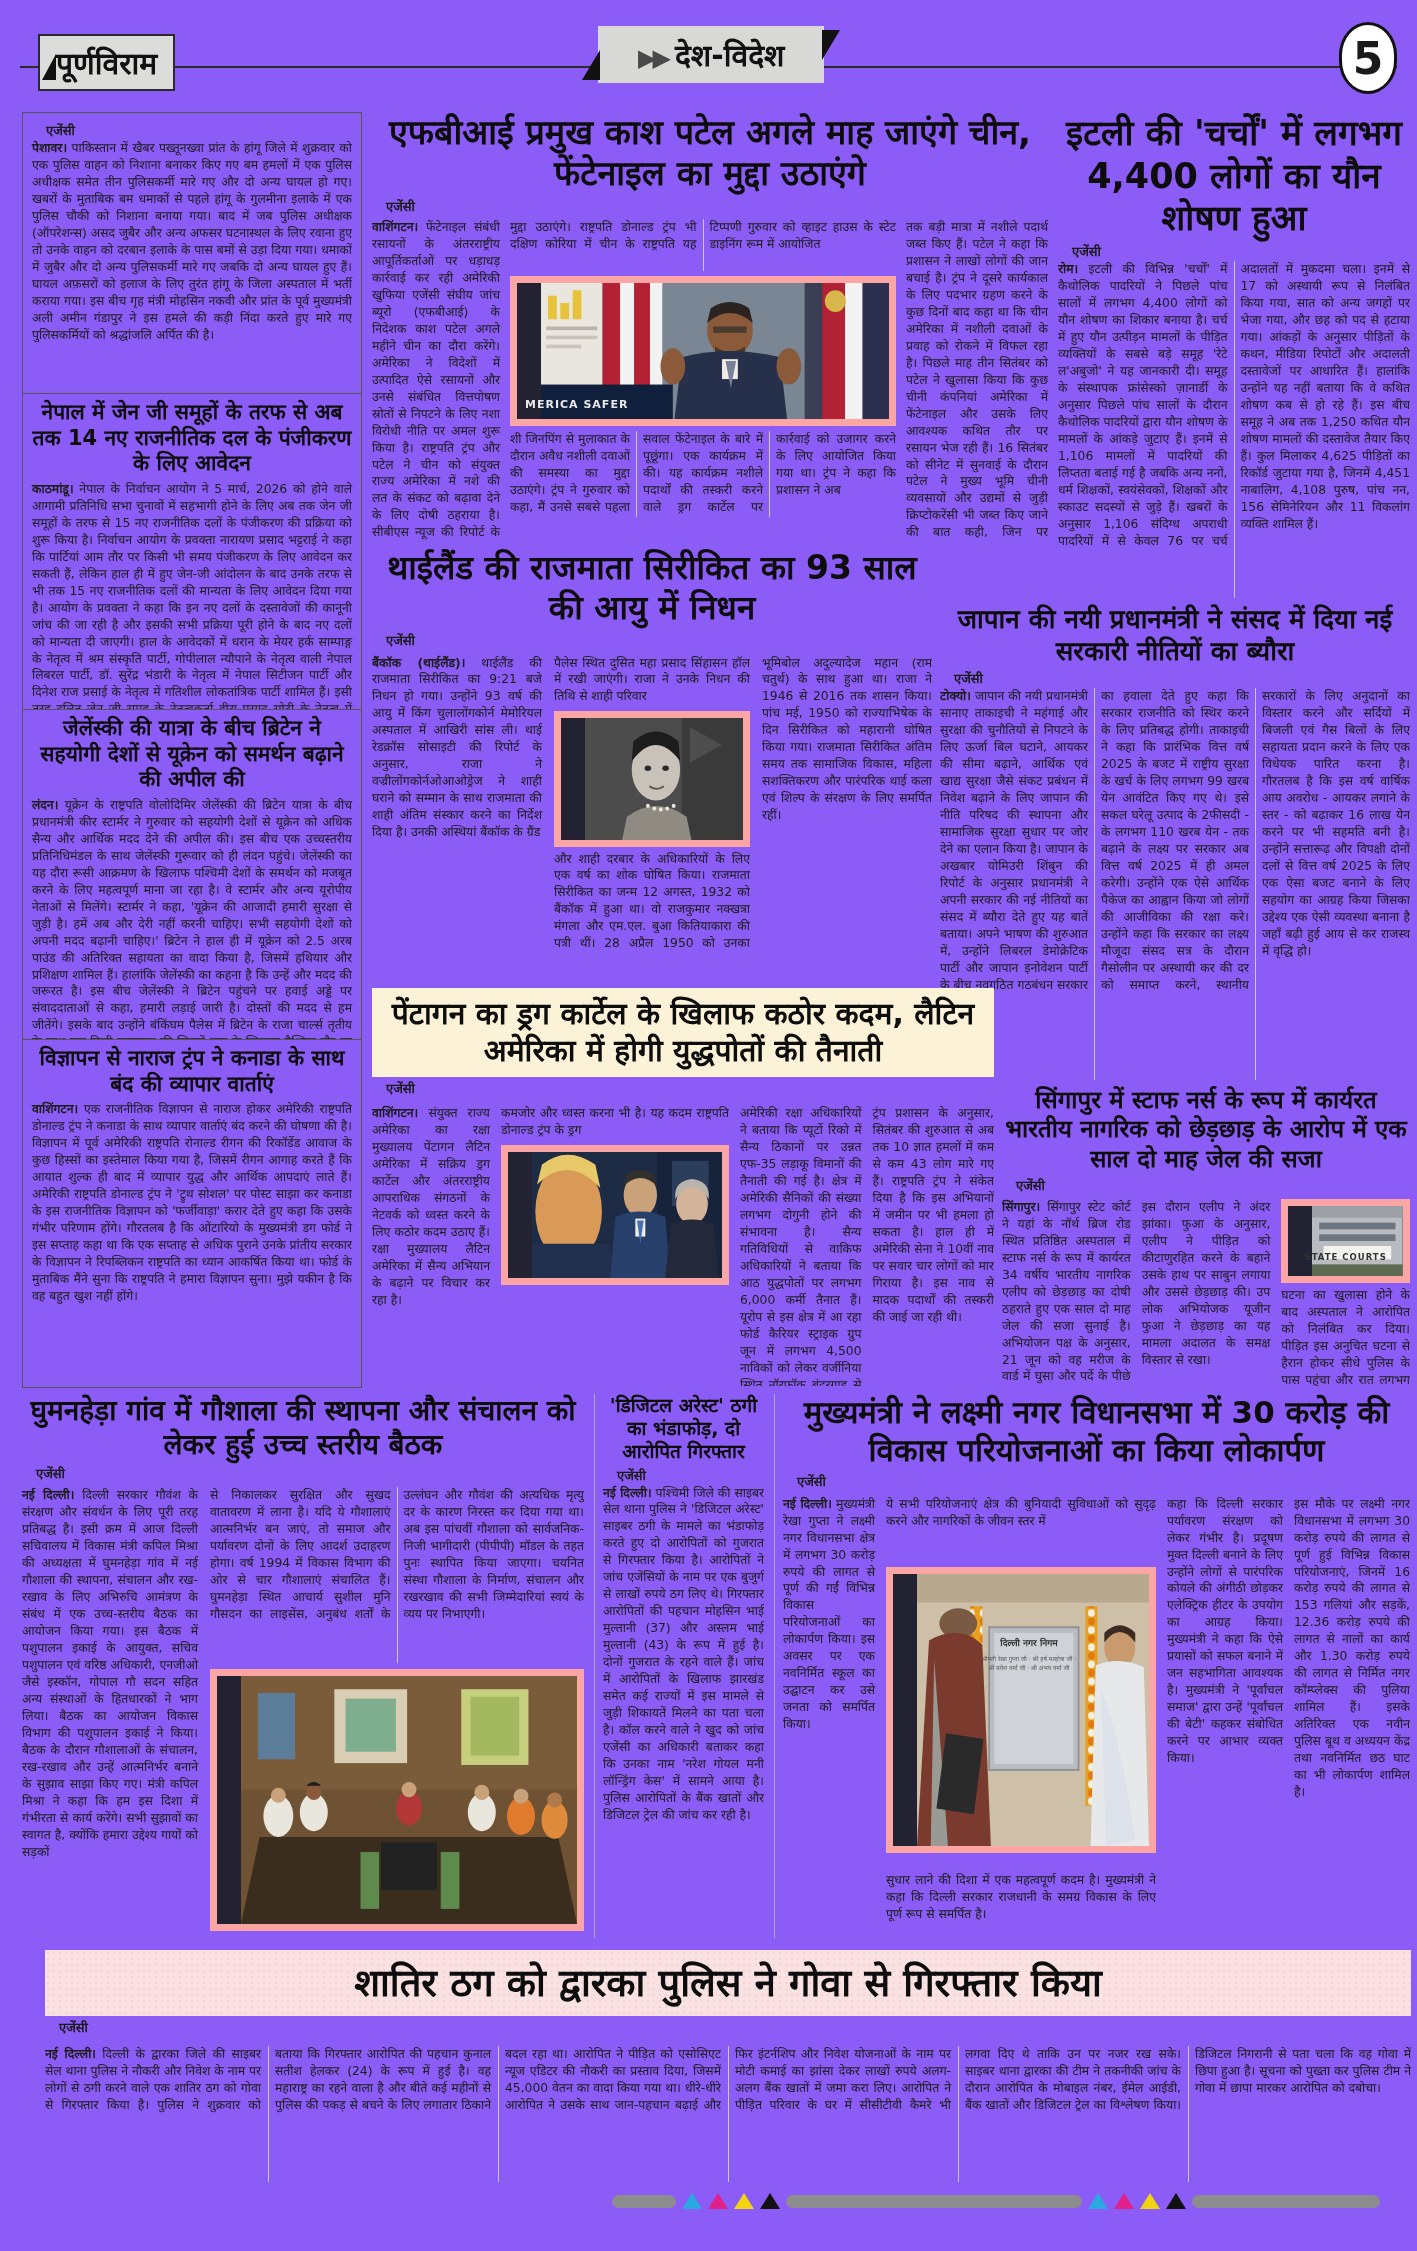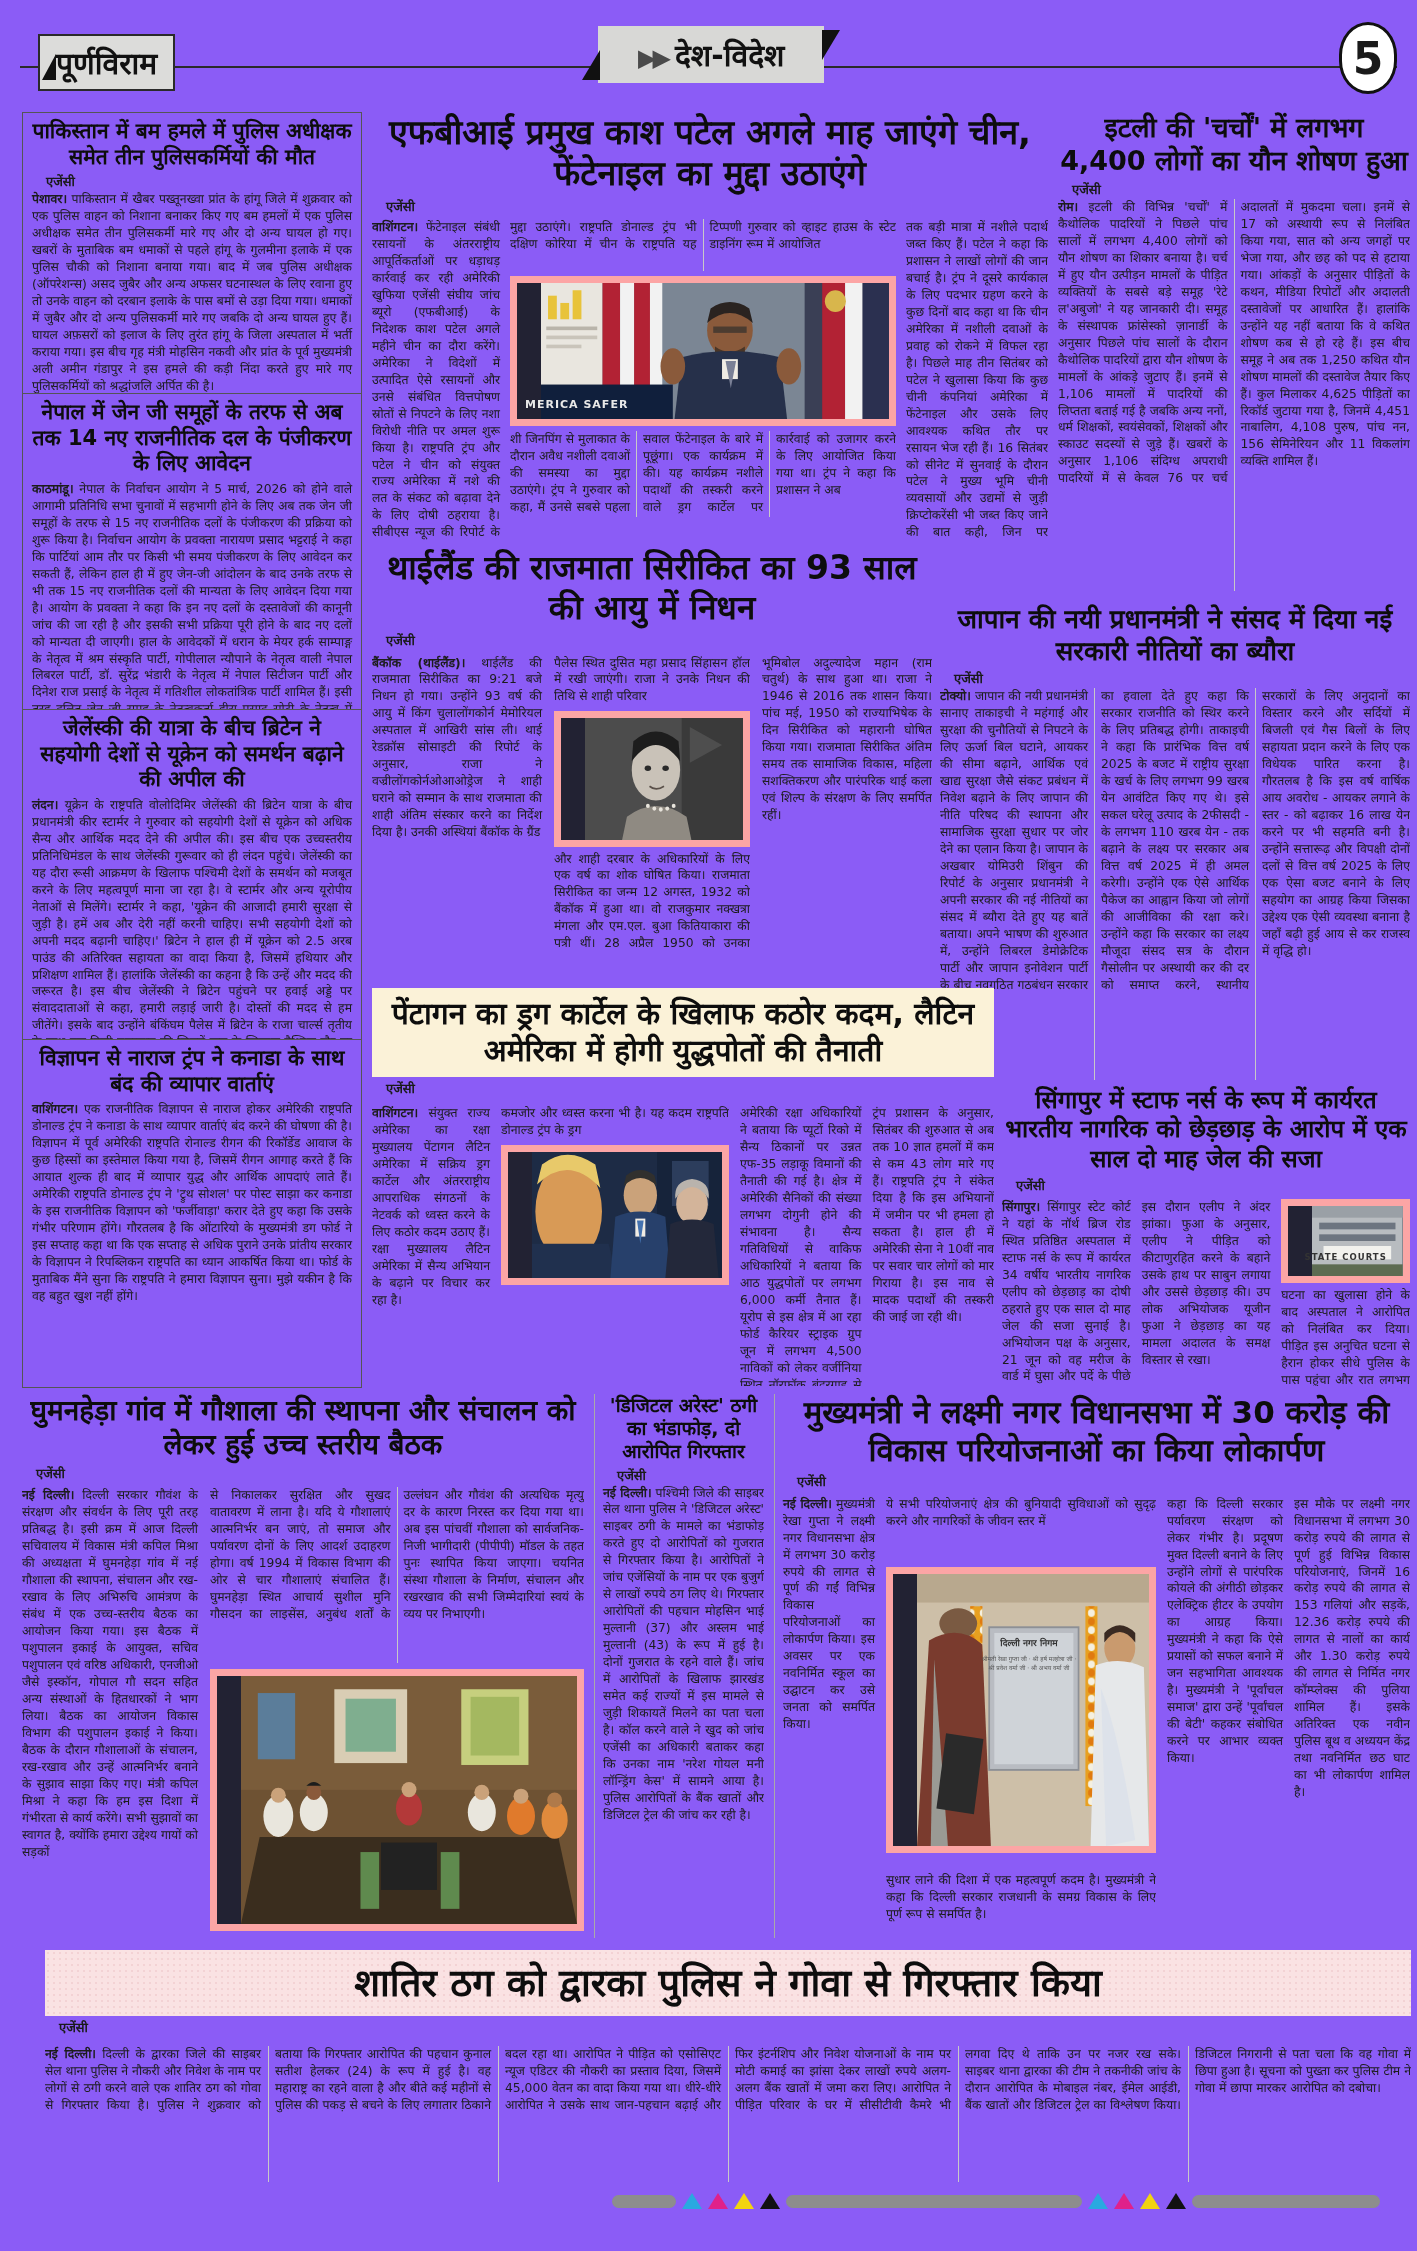--- a/index.html
+++ b/index.html
@@ -43,21 +43,21 @@
   .fbi{left:372px;top:112px;width:676px;height:430px;}
   .fbi .hl{font-size:34px;}
   .fbi-grid{display:grid;grid-template-columns:128px 1fr 142px;gap:10px;margin-top:4px;height:300px;}
   .photo{background:#223;position:relative;overflow:hidden;border:7px solid #fca5a5;padding-left:24px;}
   
   .thai{left:372px;top:548px;width:560px;height:438px;}
   .thai .hl{font-size:33px;}
   .thai-grid{display:grid;grid-template-columns:1fr 196px 1fr;gap:12px;margin-top:6px;height:300px;}
   
   .italy{left:1058px;top:112px;width:352px;height:486px;}
-  .italy .hl{font-size:27px;}
+  .italy .hl{font-size:35px;}
   
   .japan{left:940px;top:604px;width:470px;height:476px;}
   .japan .hl{font-size:26px;}
   
   .pent{left:372px;top:988px;width:622px;height:398px;}
   .pent-hl-box{background:#fbf2d8;padding:8px 6px;}
   .pent .hl{font-size:30px;}
   .pent-grid{display:grid;grid-template-columns:118px 228px 1fr 1fr;gap:11px;margin-top:8px;height:276px;}
   
   .sing{left:1002px;top:1086px;width:408px;height:300px;}
@@ -99,21 +99,20 @@
     <div class="section-badge">
       <span class="badge-tri-l"></span>
       <span class="chev">▶▶</span><span>देश-विदेश</span>
       <span class="badge-tri-r"></span>
     </div>
     <div class="page-num">5</div>
   </div>
 
   <div class="left-col">
     <div class="lc-art" style="height:280px">
-      <div class="hl lc-hl">पाकिस्तान में बम हमले में पुलिस अधीक्षक समेत तीन पुलिसकर्मियों की मौत</div>
       <div class="byline">एजेंसी</div>
       <div class="body-txt"><span class="dl">पेशावर।</span> <span>पाकिस्तान में खैबर पख्तूनख्वा प्रांत के हांगू जिले में शुक्रवार को एक पुलिस वाहन को निशाना बनाकर किए गए बम हमलों में एक पुलिस अधीक्षक समेत तीन पुलिसकर्मी मारे गए और दो अन्य घायल हो गए। खबरों के मुताबिक बम धमाकों से पहले हांगू के गुलमीना इलाके में एक पुलिस चौकी को निशाना बनाया गया। बाद में जब पुलिस अधीक्षक (ऑपरेशन्स) असद जुबैर और अन्य अफसर घटनास्थल के लिए रवाना हुए तो उनके वाहन को दरबान इलाके के पास बमों से उड़ा दिया गया। धमाकों में जुबैर और दो अन्य पुलिसकर्मी मारे गए जबकि दो अन्य घायल हुए हैं। घायल अफ़सरों को इलाज के लिए तुरंत हांगू के जिला अस्पताल में भर्ती कराया गया। इस बीच गृह मंत्री मोहसिन नकवी और प्रांत के पूर्व मुख्यमंत्री अली अमीन गंडापुर ने इस हमले की कड़ी निंदा करते हुए मारे गए पुलिसकर्मियों को श्रद्धांजलि अर्पित की है।</span></div>
     </div>
     <div class="lc-art" style="height:316px">
       <div class="hl lc-hl">नेपाल में जेन जी समूहों के तरफ से अब तक 14 नए राजनीतिक दल के पंजीकरण के लिए आवेदन</div>
       <div class="body-txt" style="margin-top:4px"><span class="dl">काठमांडू।</span> <span>नेपाल के निर्वाचन आयोग ने 5 मार्च, 2026 को होने वाले आगामी प्रतिनिधि सभा चुनावों में सहभागी होने के लिए अब तक जेन जी समूहों के तरफ से 15 नए राजनीतिक दलों के पंजीकरण की प्रक्रिया को शुरू किया है। निर्वाचन आयोग के प्रवक्ता नारायण प्रसाद भट्टराई ने कहा कि पार्टियां आम तौर पर किसी भी समय पंजीकरण के लिए आवेदन कर सकती हैं, लेकिन हाल ही में हुए जेन-जी आंदोलन के बाद उनके तरफ से भी तक 15 नए राजनीतिक दलों की मान्यता के लिए आवेदन दिया गया है। आयोग के प्रवक्ता ने कहा कि इन नए दलों के दस्तावेजों की कानूनी जांच की जा रही है और इसकी सभी प्रक्रिया पूरी होने के बाद नए दलों को मान्यता दी जाएगी। हाल के आवेदकों में धरान के मेयर हर्क साम्पाङ्ग के नेतृत्व में श्रम संस्कृति पार्टी, गोपीलाल न्यौपाने के नेतृत्व वाली नेपाल लिबरल पार्टी, डॉ. सुरेंद्र भंडारी के नेतृत्व में नेपाल सिटीजन पार्टी और दिनेश राज प्रसाई के नेतृत्व में गतिशील लोकतांत्रिक पार्टी शामिल हैं। इसी तरह दलित जेन जी समूह के नेतृत्वकर्ता हीरा प्रसाद सोटी के नेतृत्व में राष्ट्रीय जेन जी पार्टी नेपाल ने भी अनुरोध करते हुए आवेदन किया है। भट्टराई ने कहा कि आयोग पार्टी के नाम और चुनाव चिन्ह पर निर्णय लेने के लिए मौजूदा नियमों और प्रक्रियाओं का पालन करने वालों दलों को मान्यता दी जाएगी।</span></div>
     </div>
     <div class="lc-art" style="height:330px">
       <div class="hl lc-hl">जेलेंस्की की यात्रा के बीच ब्रिटेन ने सहयोगी देशों से यूक्रेन को समर्थन बढ़ाने की अपील की</div>
       <div class="body-txt" style="margin-top:4px"><span class="dl">लंदन।</span> <span>यूक्रेन के राष्ट्रपति वोलोदिमिर जेलेंस्की की ब्रिटेन यात्रा के बीच प्रधानमंत्री कीर स्टार्मर ने गुरुवार को सहयोगी देशों से यूक्रेन को अधिक सैन्य और आर्थिक मदद देने की अपील की। इस बीच एक उच्चस्तरीय प्रतिनिधिमंडल के साथ जेलेंस्की गुरूवार को ही लंदन पहुंचे। जेलेंस्की का यह दौरा रूसी आक्रमण के खिलाफ पश्चिमी देशों के समर्थन को मजबूत करने के लिए महत्वपूर्ण माना जा रहा है। वे स्टार्मर और अन्य यूरोपीय नेताओं से मिलेंगे। स्टार्मर ने कहा, 'यूक्रेन की आजादी हमारी सुरक्षा से जुड़ी है। हमें अब और देरी नहीं करनी चाहिए। सभी सहयोगी देशों को अपनी मदद बढ़ानी चाहिए।' ब्रिटेन ने हाल ही में यूक्रेन को 2.5 अरब पाउंड की अतिरिक्त सहायता का वादा किया है, जिसमें हथियार और प्रशिक्षण शामिल हैं। हालांकि जेलेंस्की का कहना है कि उन्हें और मदद की जरूरत है। इस बीच जेलेंस्की ने ब्रिटेन पहुंचने पर हवाई अड्डे पर संवाददाताओं से कहा, हमारी लड़ाई जारी है। दोस्तों की मदद से हम जीतेंगे। इसके बाद उन्होंने बंकिंघम पैलेस में ब्रिटेन के राजा चार्ल्स तृतीय के साथ एक निजी मुलाकात की जिसमें रूस के खिलाफ वैश्विक तौर पर एकजुटता बनाने पर जोर दिया गया। ब्रिटेन यात्रा के दौरान वह मध्य लंदन में ब्रिटेन के विदेश कार्यालय में स्टार्मर के अलावा फ्रांस के राष्ट्रपति इमैनुअल मैक्रों, उत्तर अटलांटिक संधि संगठन (नाटो) के महासचिव मेटे फ्रेड्रेक्सन और यूरोपीय संघ के प्रतिनिधियों के साथ मुलाकात करेंगे।</span></div>

